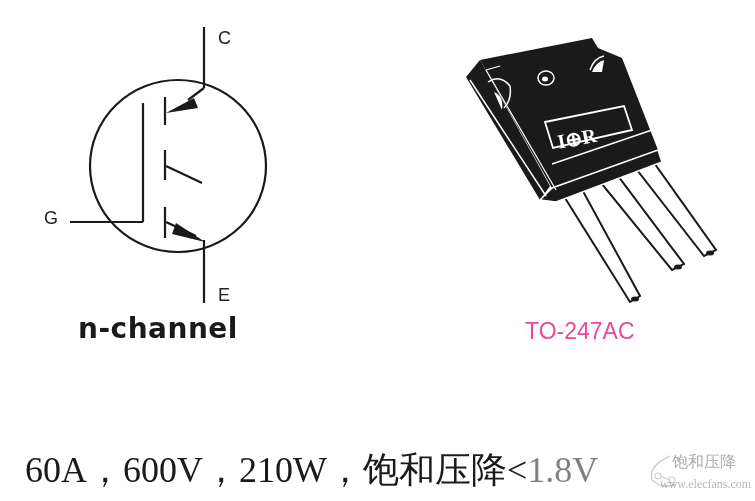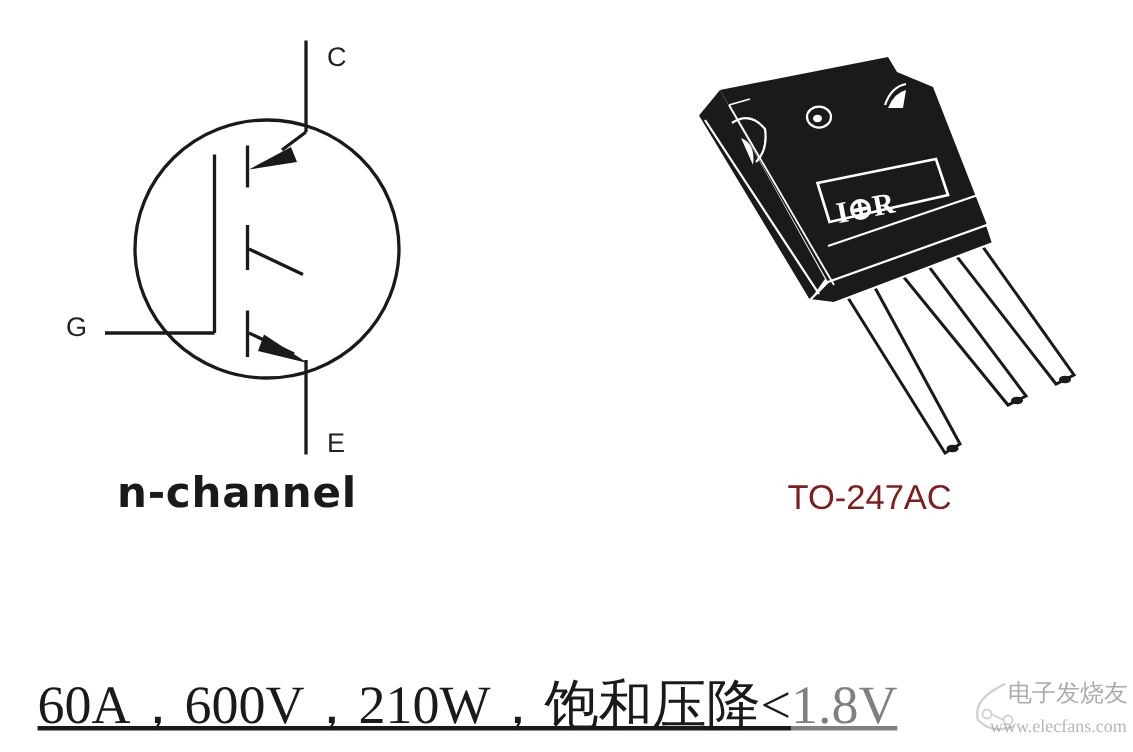--- a/index.html
+++ b/index.html
@@ -1,22 +1,22 @@
 <!DOCTYPE html>
 <html><head>
 <meta charset="utf-8">
 <style>
   html, body { margin: 0; padding: 0; background: #ffffff; }
   body { width: 755px; height: 501px; position: relative; overflow: hidden; font-family: "Liberation Sans", sans-serif; }
   .symbol-svg { position: absolute; left: 0; top: 0; }
   .pkg-svg { position: absolute; left: 0; top: 0; }
   .term-label { position: absolute; font-family: "Liberation Sans", sans-serif; font-size: 18px; color: #222; }
   .caption-left { position: absolute; left: 78px; top: 312px; font-family: "DejaVu Sans", sans-serif; font-weight: bold; font-size: 28px; color: #1a1a1a; letter-spacing: 0.5px; }
-  .caption-right { position: absolute; left: 525px; top: 318px; font-family: "Liberation Sans", sans-serif; font-size: 23px; color: #7f1d1d; }
-  .spec-line { position: absolute; left: 25px; top: 446px; font-family: "Liberation Serif", serif; font-size: 36px; color: #1a1a1a; white-space: nowrap; text-decoration: underline; }
+  .caption-right { position: absolute; left: 525px; top: 318px; font-family: "Liberation Sans", sans-serif; font-size: 23px; color: #ec4899; }
+  .spec-line { position: absolute; left: 25px; top: 446px; font-family: "Liberation Serif", serif; font-size: 36px; color: #1a1a1a; white-space: nowrap; }
   .watermark { position: absolute; left: 640px; top: 448px; width: 110px; height: 45px; opacity: 0.35; }
   .wm-text { position: absolute; left: 672px; top: 452px; font-family: "DejaVu Sans", sans-serif; font-size: 16px; color: #888; opacity: 0.7; white-space: nowrap; }
   .wm-url { position: absolute; left: 660px; top: 477px; font-family: Liberation Serif, serif; font-size: 12px; color: #999; opacity: 0.7; white-space: nowrap; }
 </style>
 </head>
 <body>
 
 <svg class="symbol-svg" width="300" height="320" viewBox="0 0 300 320">
 
   <ellipse cx="178" cy="166" rx="88" ry="86" fill="none" stroke="#1a1a1a" stroke-width="2.2"></ellipse>
@@ -90,14 +90,14 @@
 <div class="spec-line">
   <span>60A，600V，210W，饱和压降&lt;</span><span style="opacity:0.55;">1.8V</span>
 </div>
 
 <svg class="watermark" viewBox="0 0 110 45">
   <path d="M30,8 Q8,18 12,32 Q22,42 36,36" fill="none" stroke="#777" stroke-width="1.5"></path>
   <circle cx="18" cy="28" r="3" fill="none" stroke="#777" stroke-width="1.2"></circle>
   <circle cx="32" cy="32" r="3" fill="none" stroke="#777" stroke-width="1.2"></circle>
   <line x1="21" y1="28" x2="29" y2="32" stroke="#777" stroke-width="1.2"></line>
 </svg>
-<div class="wm-text">电子发烧友</div>
+<div class="wm-text">饱和压降</div>
 <div class="wm-url">www.elecfans.com</div>
 
 </body></html>

